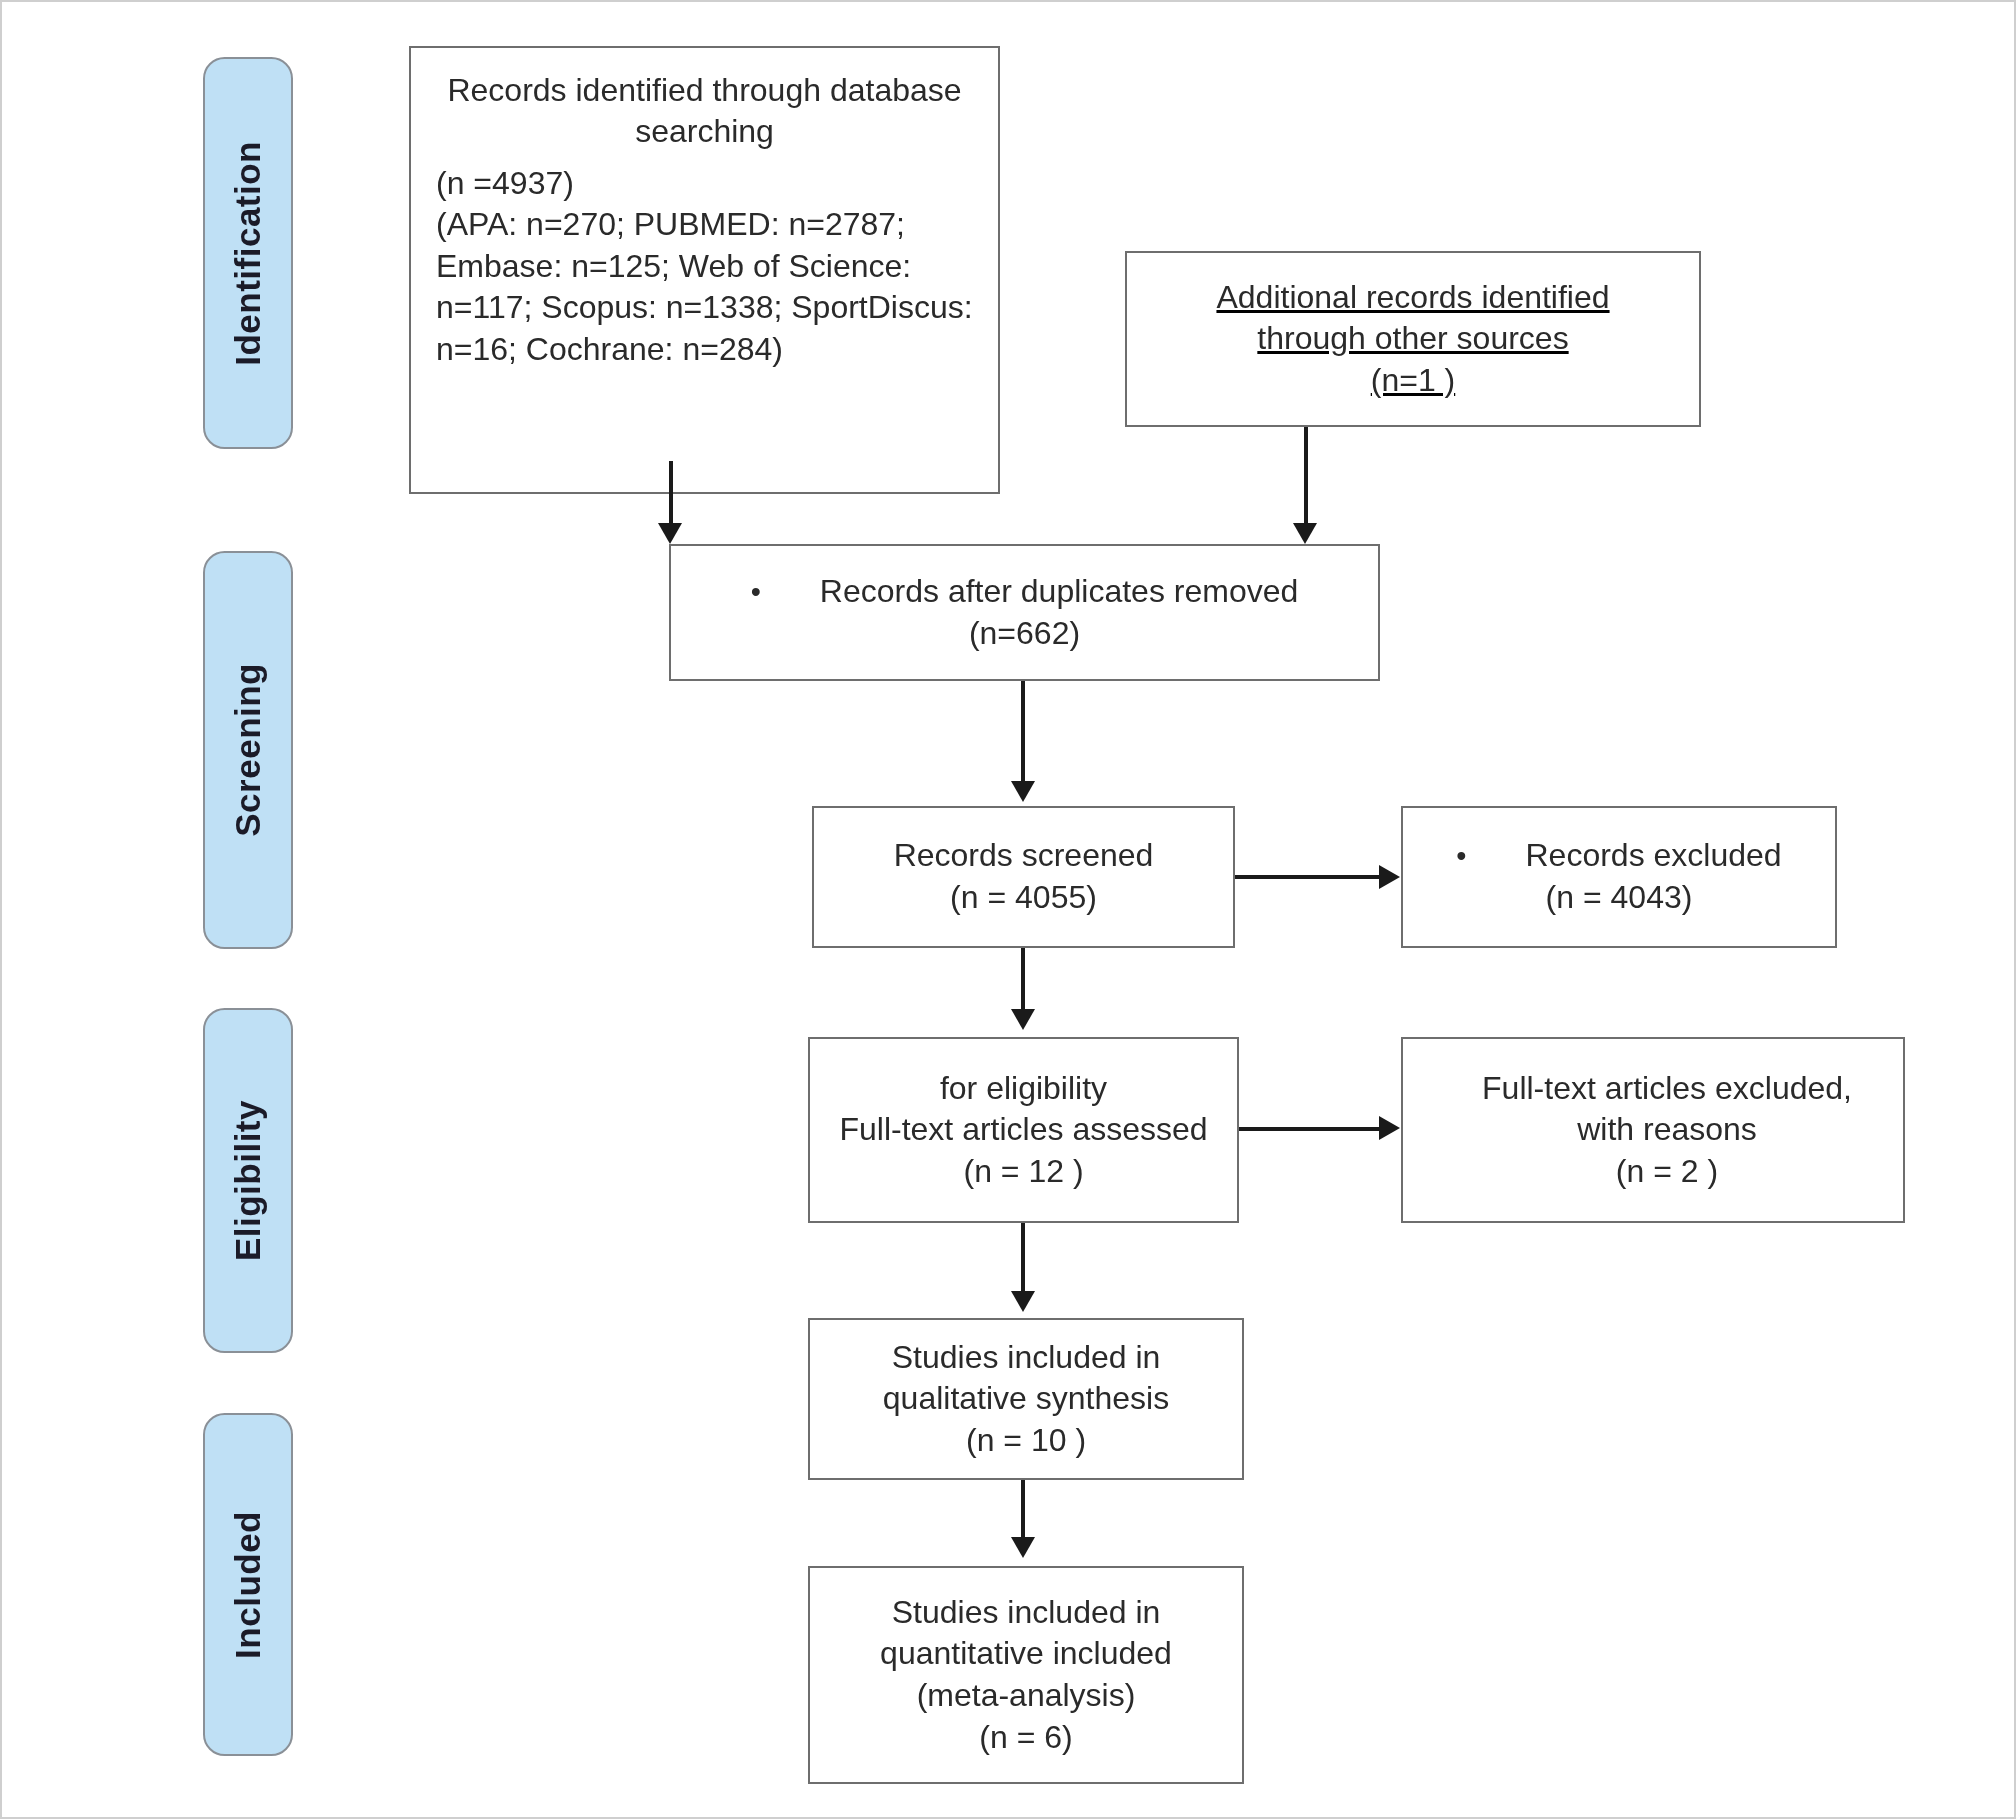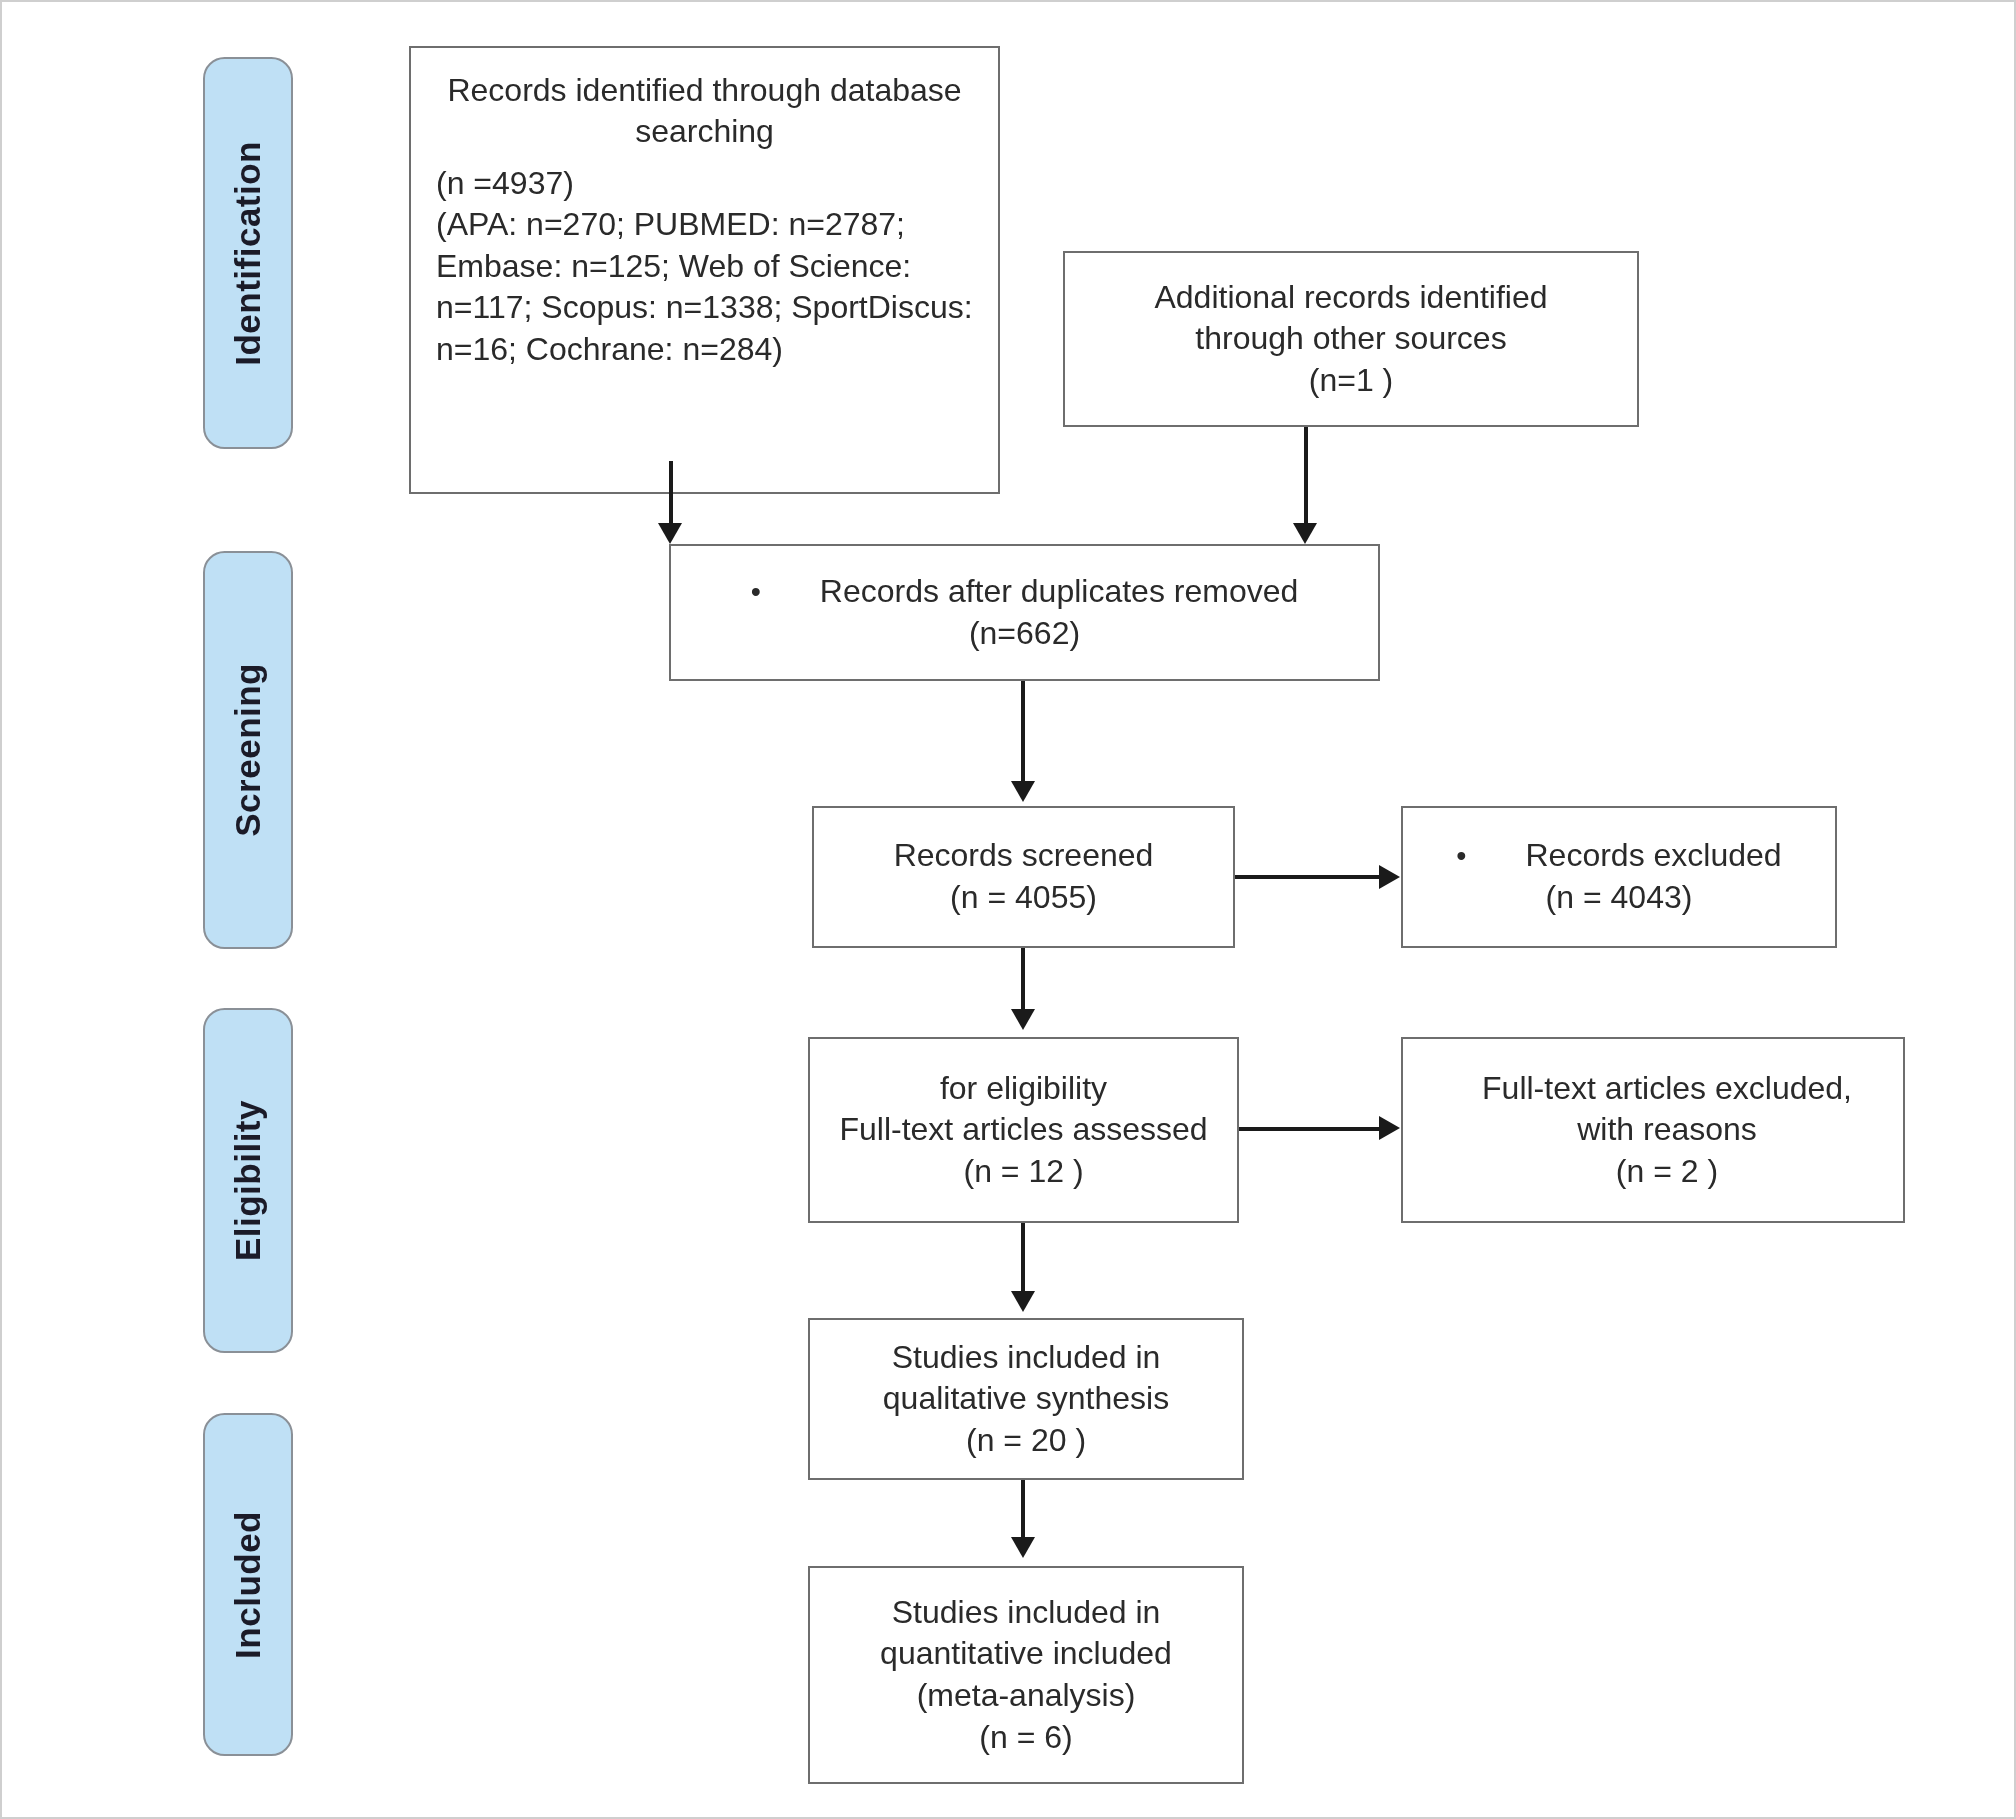--- a/index.html
+++ b/index.html
@@ -144,21 +144,21 @@
     </div>
     <div class="box-body-left" style="margin-top:9.8px;">
       <div class="box-line">(n =4937)</div>
       <div class="box-line">(APA: n=270; PUBMED: n=2787;</div>
       <div class="box-line">Embase: n=125; Web of Science:</div>
       <div class="box-line">n=117; Scopus: n=1338; SportDiscus:</div>
       <div class="box-line">n=16; Cochrane: n=284)</div>
     </div>
   </div>
 
-  <div class="flow-box center-text" style="left:1061px; top:249px; width:576px; height:176px;">
+  <div class="flow-box center-text" style="left:1123px; top:249px; width:576px; height:176px;text-decoration:underline;">
     <div class="box-body-center">
       <div class="box-line">Additional records identified</div>
       <div class="box-line">through other sources</div>
       <div class="box-line">(n=1 )</div>
     </div>
   </div>
 
   <div class="v-line" style="left:667px; top:459px; height:67px;"></div>
   <div class="arrow-down" style="left:656px; top:521px;"></div>
 
@@ -220,21 +220,21 @@
   <div class="h-line" style="left:1237px; top:1125px; width:141px;"></div>
   <div class="arrow-right" style="left:1377px; top:1114px;"></div>
 
   <div class="v-line" style="left:1019px; top:1221px; height:71px;"></div>
   <div class="arrow-down" style="left:1009px; top:1289px;"></div>
 
   <div class="flow-box center-text" style="left:806px; top:1316px; width:436px; height:162px;">
     <div class="box-body-center">
       <div class="box-line">Studies included in</div>
       <div class="box-line">qualitative synthesis</div>
-      <div class="box-line">(n = 20 )</div>
+      <div class="box-line">(n = 10 )</div>
     </div>
   </div>
 
   <div class="v-line" style="left:1019px; top:1478px; height:61px;"></div>
   <div class="arrow-down" style="left:1009px; top:1535px;"></div>
 
   <div class="flow-box center-text" style="left:806px; top:1564px; width:436px; height:218px;">
     <div class="box-body-center">
       <div class="box-line">Studies included in</div>
       <div class="box-line">quantitative included</div>

